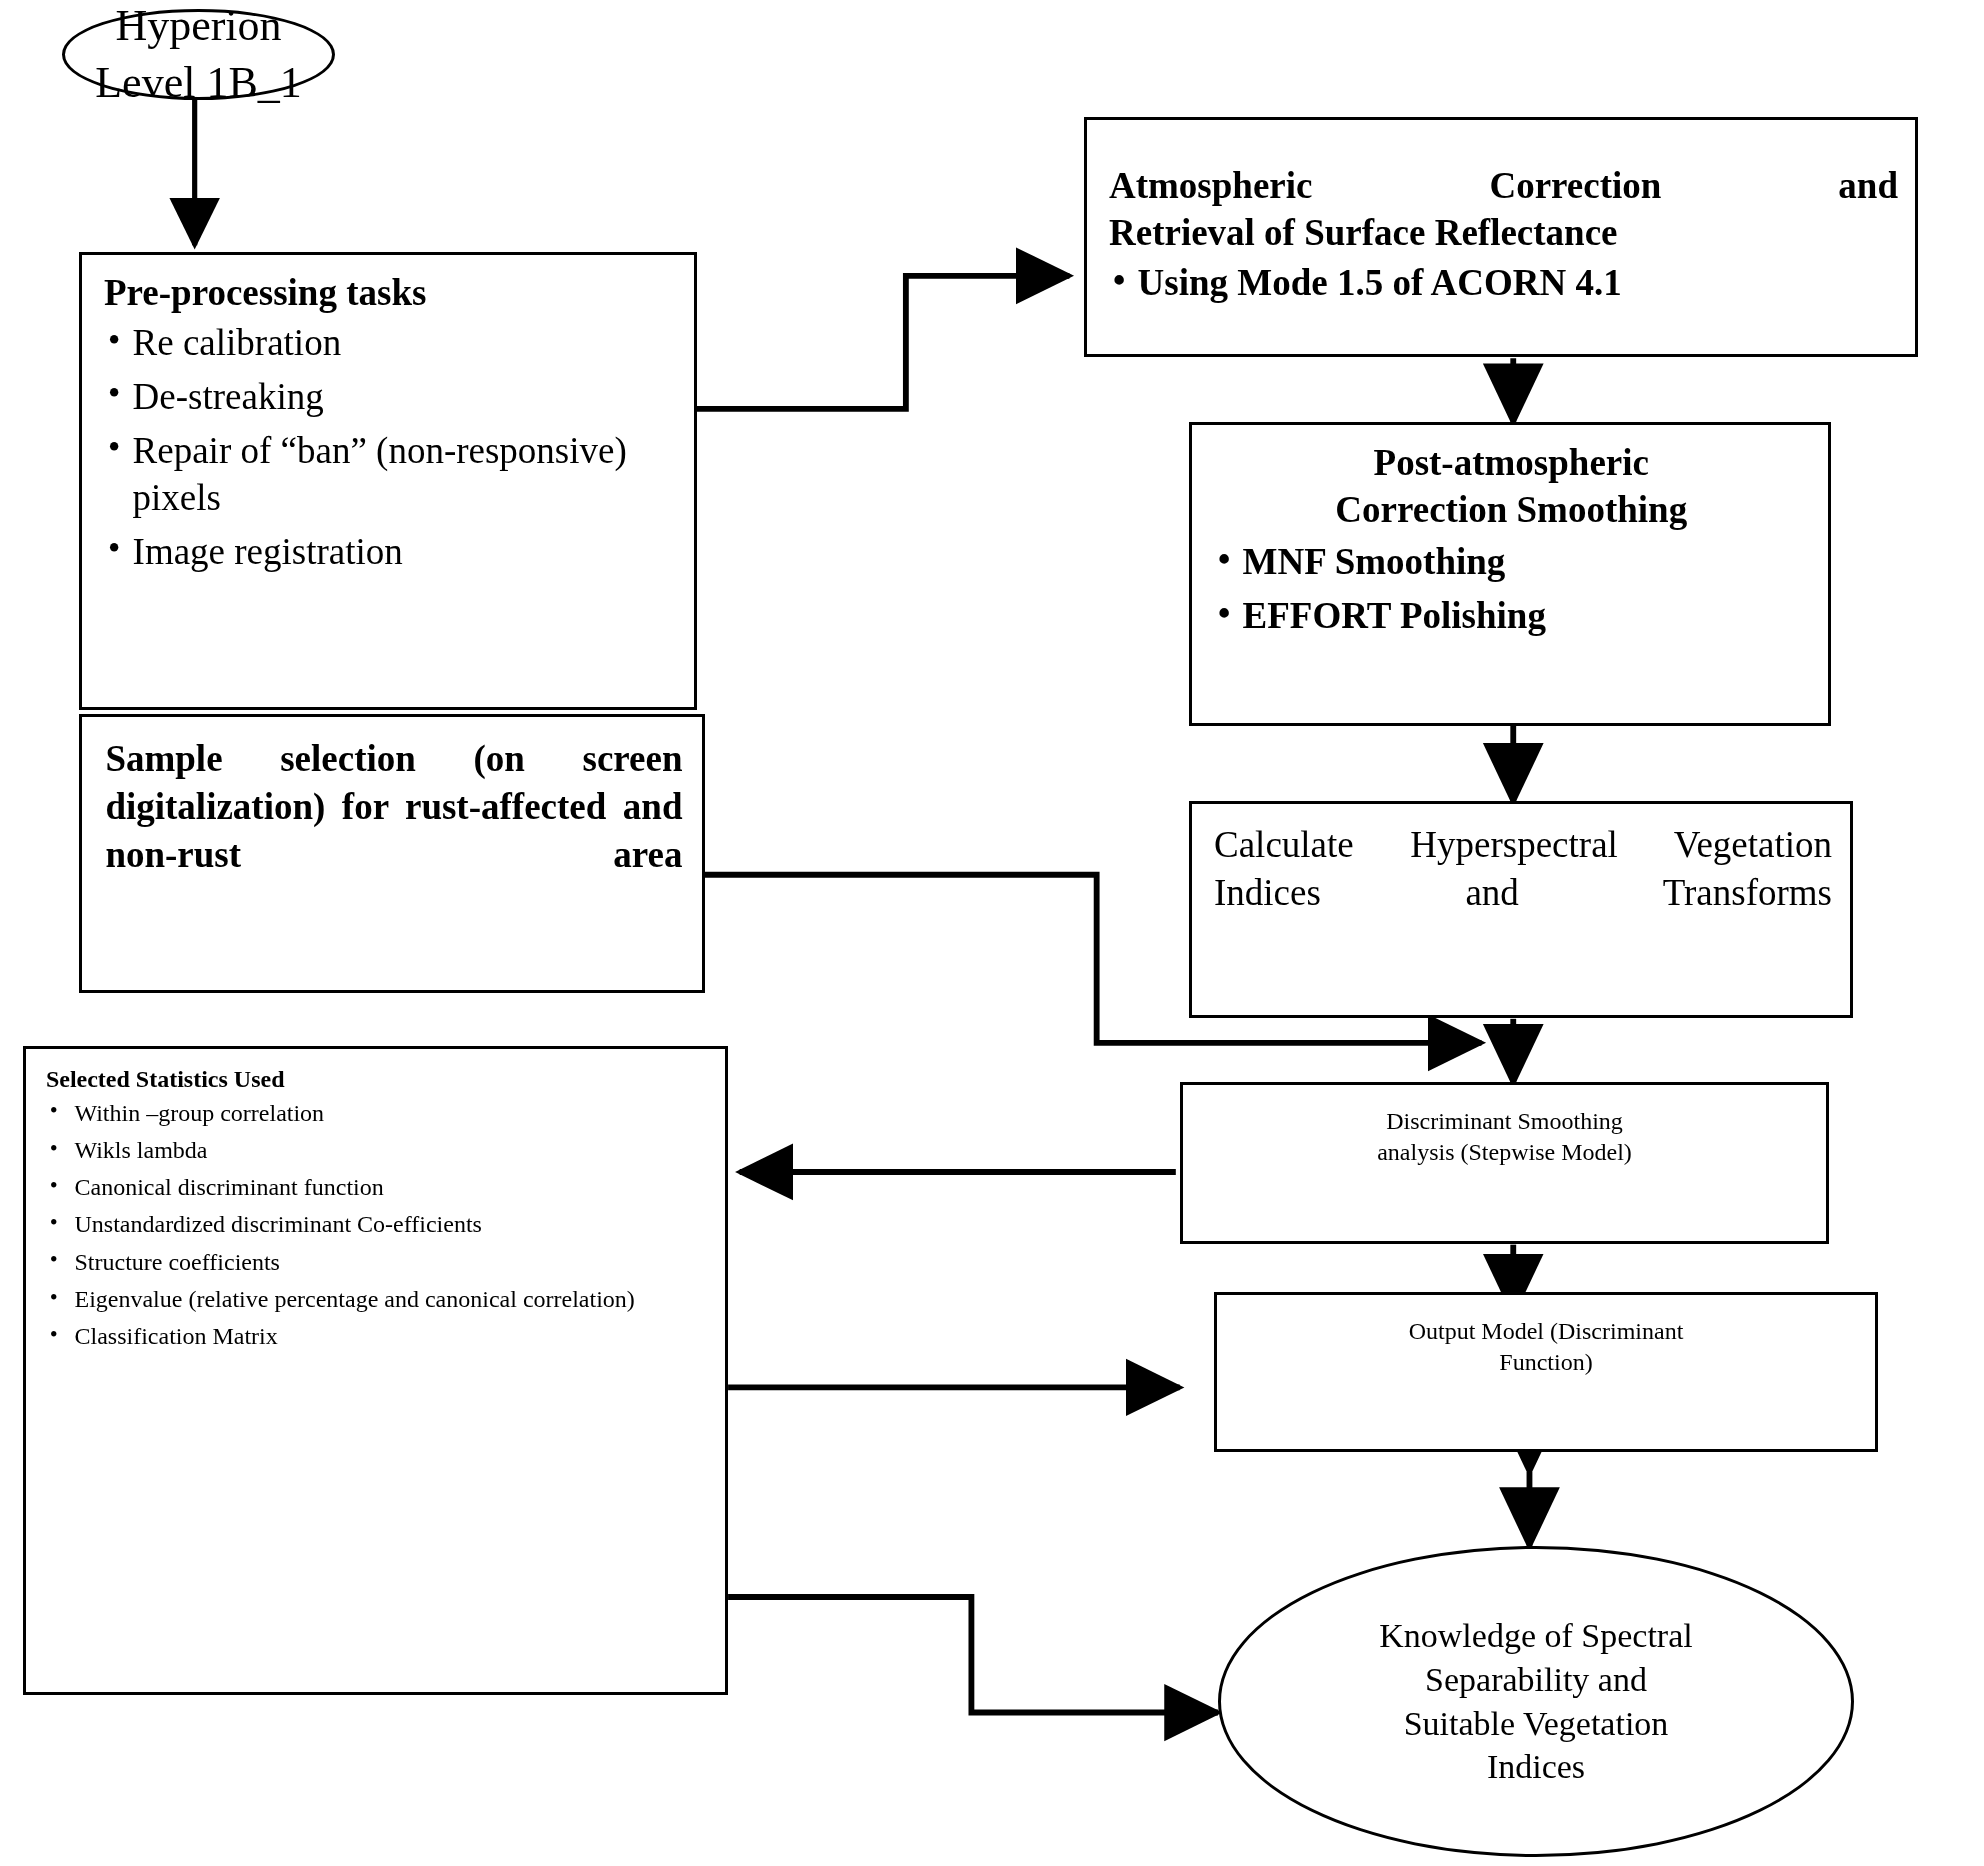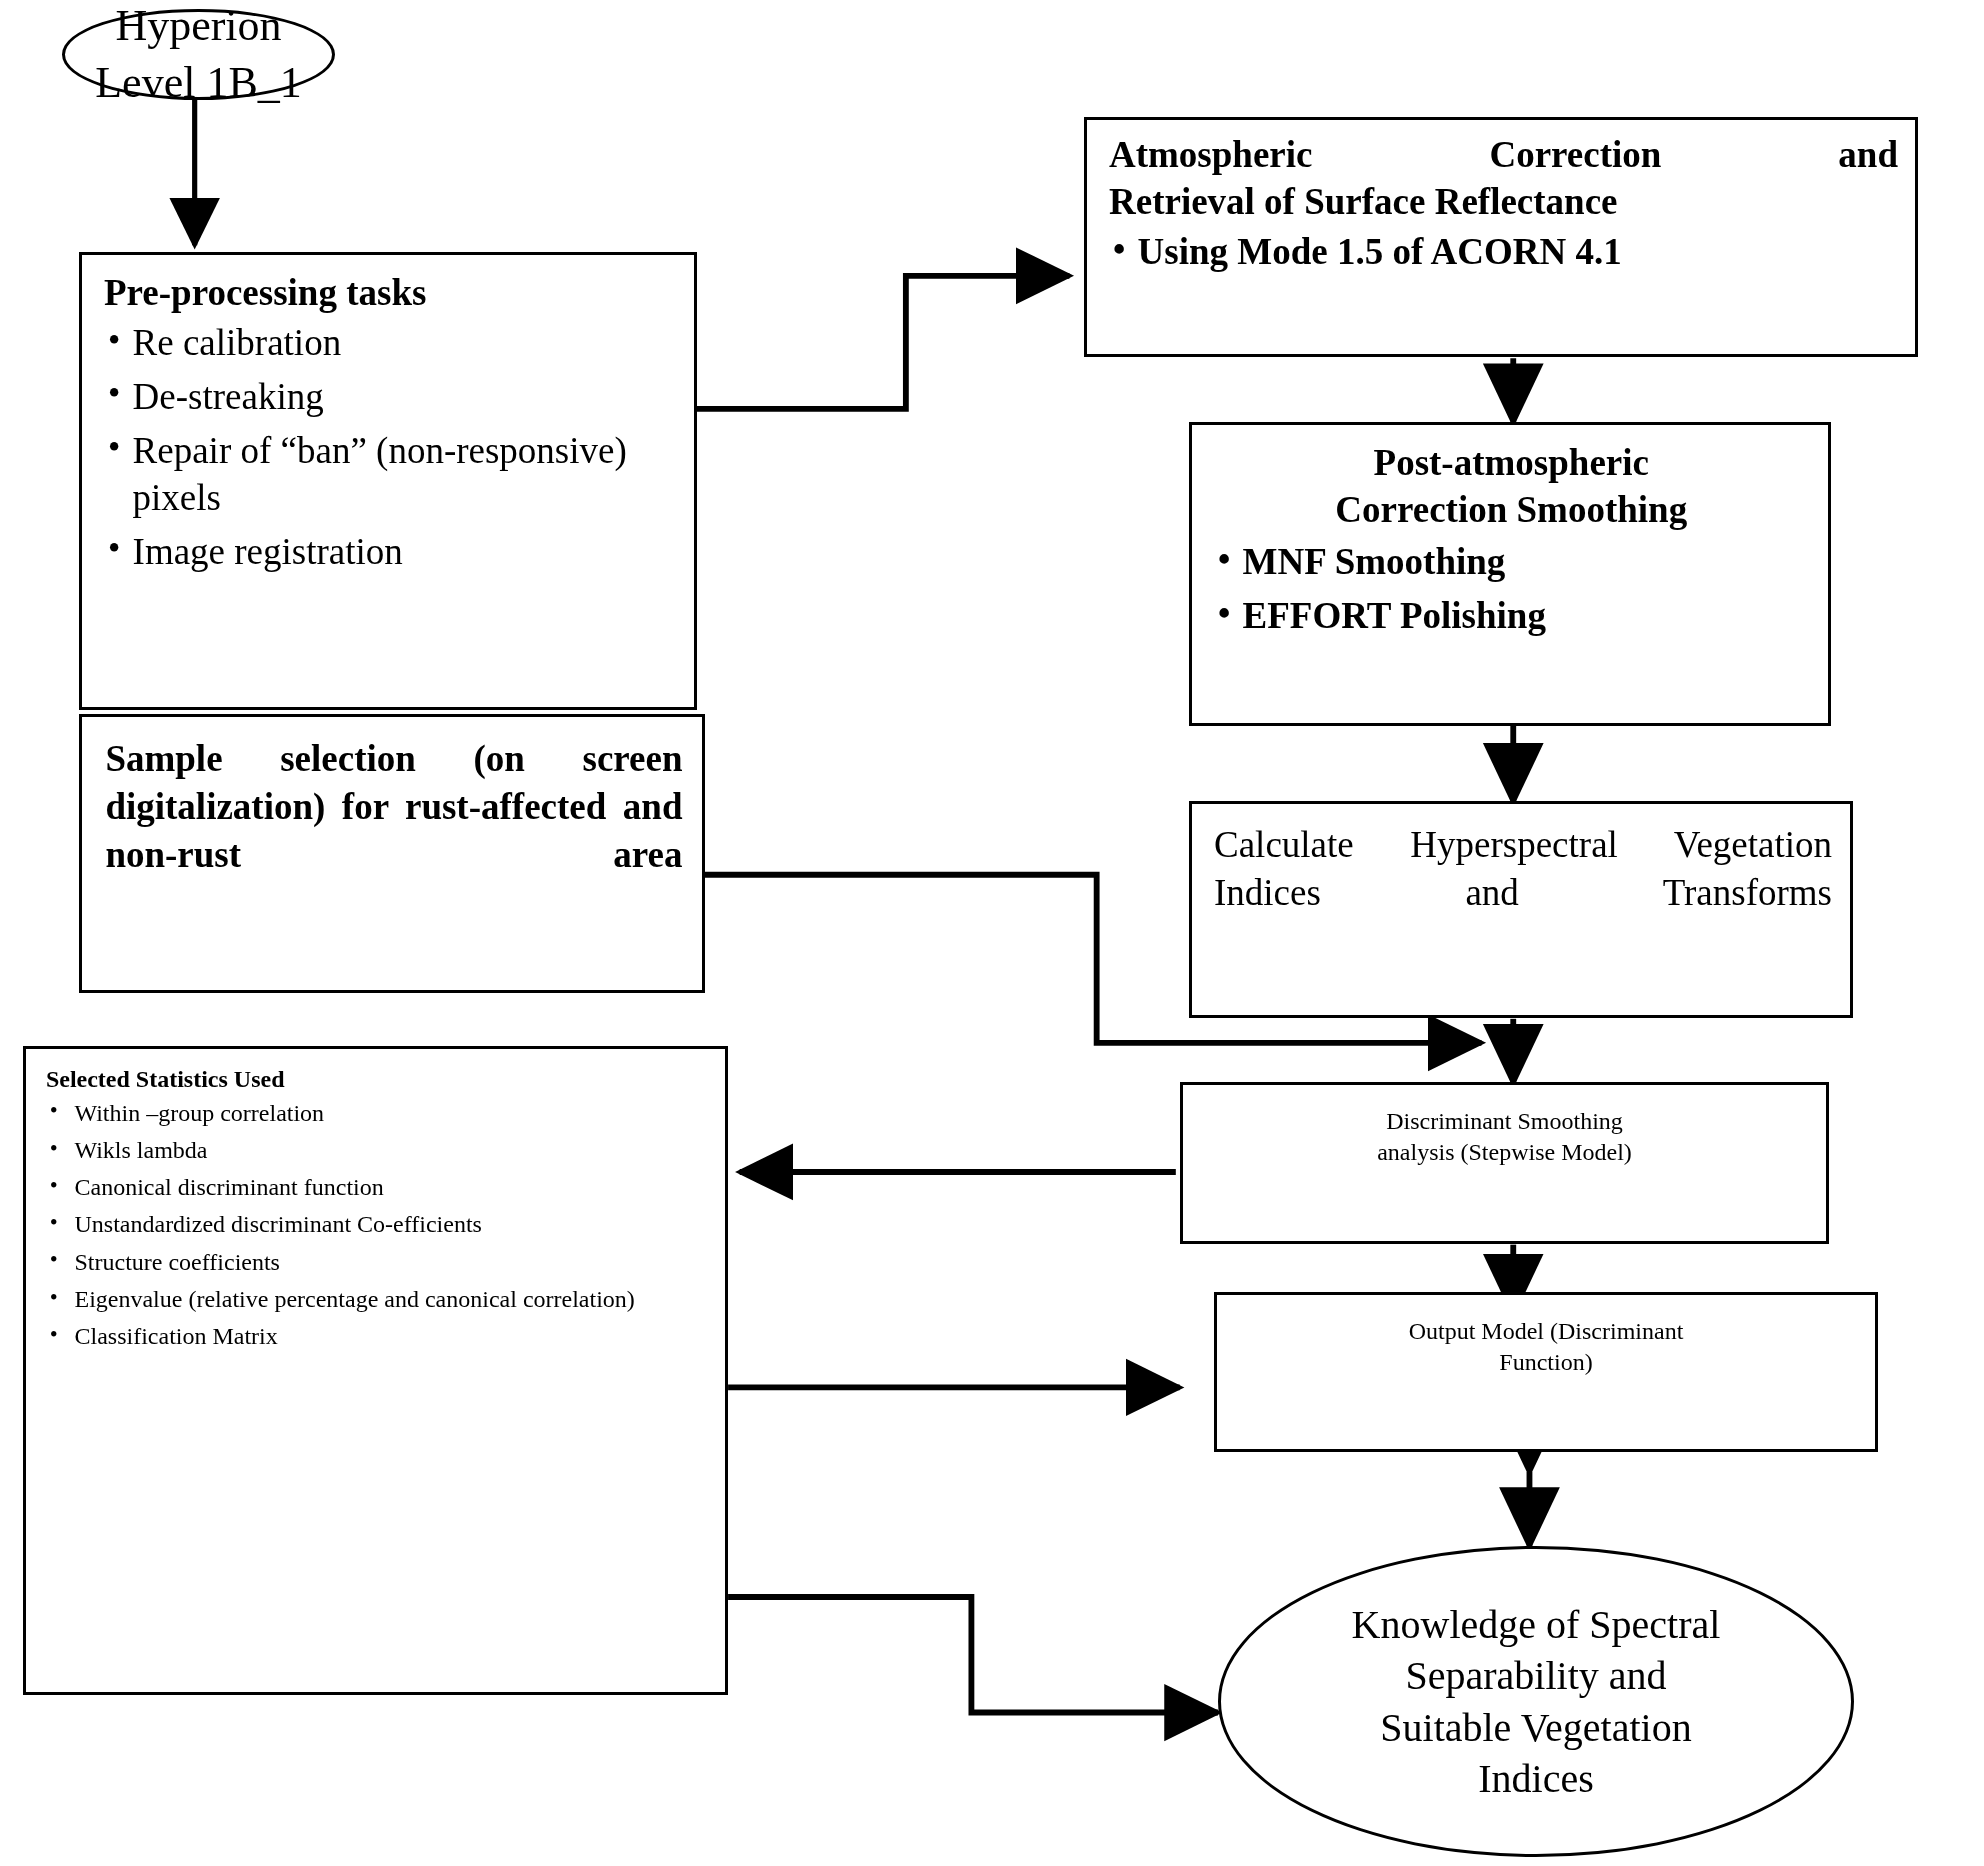--- a/index.html
+++ b/index.html
@@ -19,21 +19,21 @@
   .body-just{text-align:justify;text-align-last:justify;line-height:1.3;}
   .plain-center{line-height:1.28;text-align:center;}
 
   ul.blist{list-style:none;margin:0;padding:0;}
   ul.blist li{position:relative;padding-left:28.6px;line-height:1.28;margin:1.3px 0 6.5px 0;}
   ul.blist li:before{content:"\2022";position:absolute;left:3.9px;top:-1.3px;font-size:0.95em;}
 
   .fs-xl{font-size:44px;}
   .fs-lg{font-size:37px;}
   .fs-md{font-size:24px;}
-  .fs-sm{font-size:40px;}
+  .fs-sm{font-size:34px;}
 </style>
 </head>
 <body>
 
 <div id="page">
 
   <svg id="wires" viewBox="0 0 3059 2877" xmlns="http://www.w3.org/2000/svg">
     <defs>
       <marker id="ah" markerWidth="11" markerHeight="11" refX="9.2" refY="5.5" orient="auto" markerUnits="strokeWidth">
         <path d="M0,0.6 L10,5.5 L0,10.4 z" fill="#000"></path>
@@ -79,21 +79,21 @@
       <ul class="blist fs-lg">
         <li>Re calibration</li>
         <li>De-streaking</li>
         <li>Repair of “ban” (non-responsive) pixels</li>
         <li>Image registration</li>
       </ul>
     </div>
   </div>
 
   <div class="node boxnode" style="left:1084px;top:117px;width:834px;height:240px;">
-    <div class="pad" style="padding:14.3px 17px 13px 22px;">
+    <div class="pad" style="padding:14.3px 17px 13px 22px;margin-top:31px;">
       <div class="ttl ttl-just fs-lg">Atmospheric Correction and</div>
       <div class="ttl fs-lg" style="text-align:left;">Retrieval of Surface Reflectance</div>
       <ul class="blist fs-lg" style="margin-top:1.3px;">
         <li style="font-weight:bold;">Using Mode 1.5 of ACORN 4.1</li>
       </ul>
     </div>
   </div>
 
   <div class="node boxnode" style="left:1189px;top:422px;width:642px;height:304px;">
     <div class="pad" style="padding:17px 19.5px 13px 22px;">

